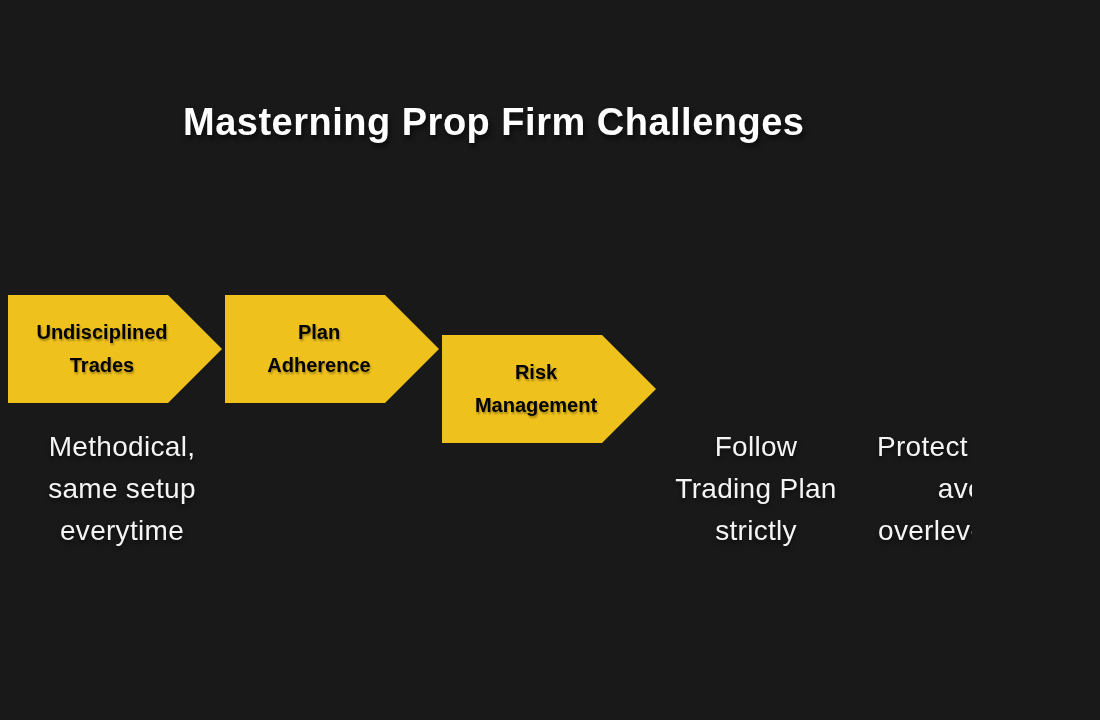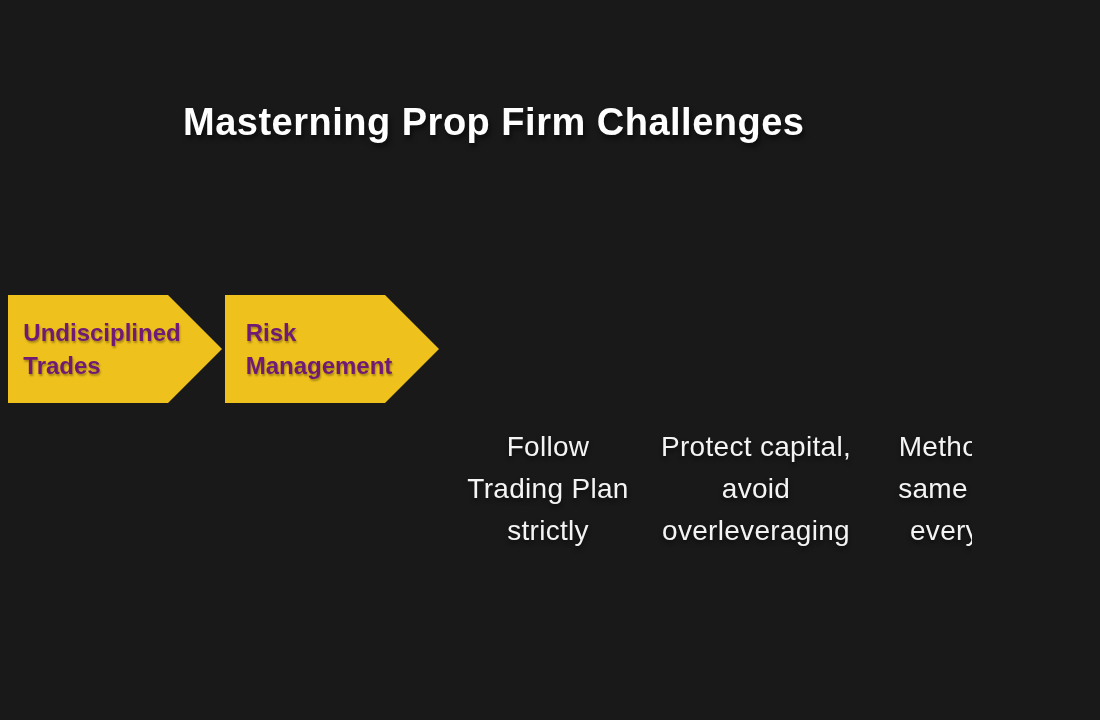--- a/index.html
+++ b/index.html
@@ -39,32 +39,32 @@
     height: 108px;
     background: #EEC11C;
     clip-path: polygon(0 0, 160px 0, 100% 50%, 160px 100%, 0 100%);
     display: flex;
     align-items: center;
     justify-content: center;
     filter: drop-shadow(2px 3px 2px rgba(0,0,0,0.45));
   }
   .arrow:nth-of-type(1) { left: 8px; }
   .arrow:nth-of-type(2) { left: 225px; }
-  .arrow:nth-of-type(3) { left: 442px; }
+  .arrow:nth-of-type(3) { left: 442px; margin-top: 40px; }
   .arrow:nth-of-type(4) { left: 659px; }
   .arrow:nth-of-type(5) { left: 876px; }
 
   .arrow .label {
     display: block;
     padding-right: 26px;
-    font-size: 24px;
+    font-size: 20px;
     line-height: 33px;
     font-weight: 700;
-    color: #701a75;
-    text-align: left;
+    color: #000000;
+    text-align: center;
     white-space: pre-line;
     text-shadow: 1px 2px 2px rgba(0,0,0,0.30);
   }
 
   
   .desc {
     position: absolute;
     top: 426px;
     width: 244px;
     font-size: 28px;
@@ -97,20 +97,24 @@
 
 <div class="slide">
 
   <h1 class="title">Masterning Prop Firm Challenges</h1>
 
   <div class="arrow">
     <span class="label">Undisciplined
 Trades</span>
   </div>
   <div class="arrow">
+    <span class="label">Plan
+Adherence</span>
+  </div>
+  <div class="arrow">
     <span class="label">Risk
 Management</span>
   </div>
 
   <div class="desc">Follow
 Trading Plan
 strictly</div>
   <div class="desc">Protect capital,
 avoid
 overleveraging</div>

